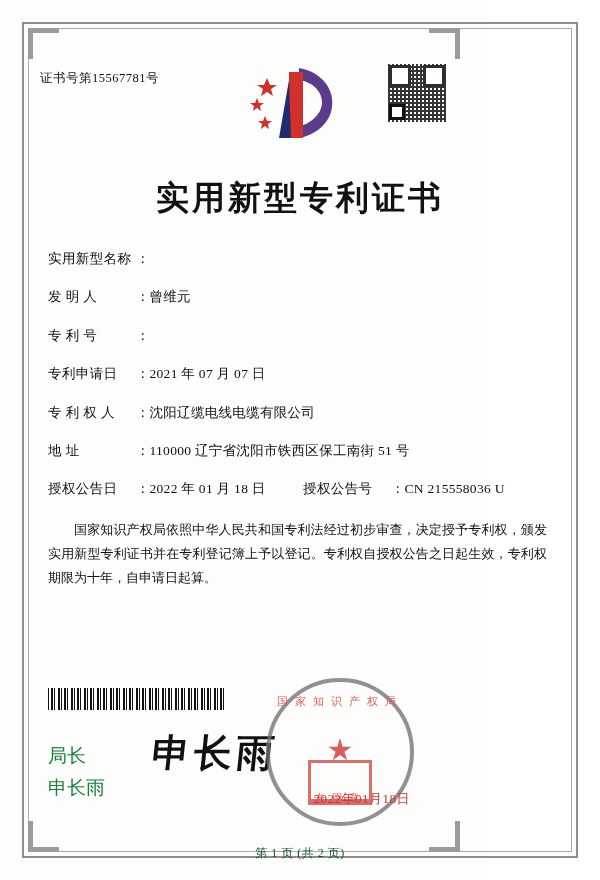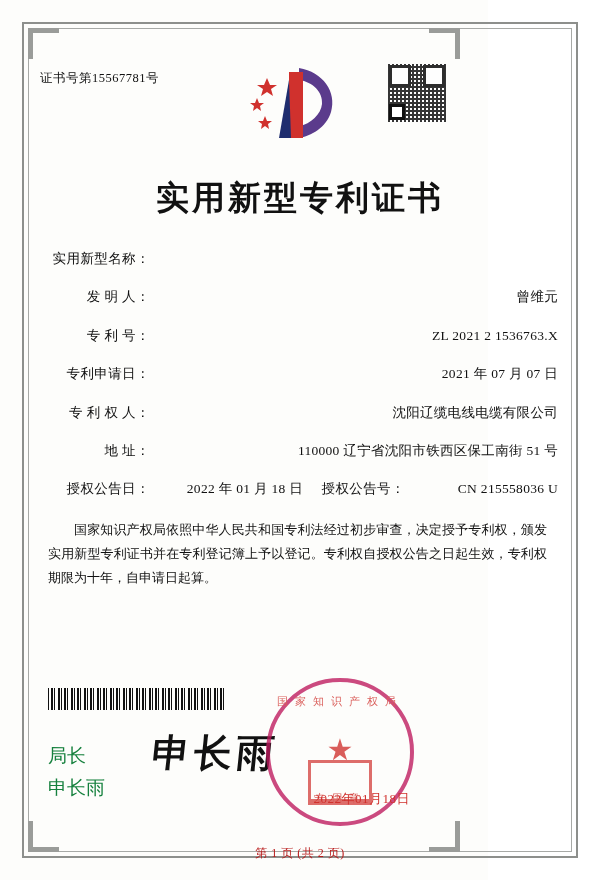--- a/index.html
+++ b/index.html
@@ -118,21 +118,20 @@
     font-family: Liberation Mono, monospace;
   }
 
   .fields {
     position: absolute;
     left: 48px;
     top: 250px;
     width: 510px;
     font-size: 13.5px;
     color: #111;
-    text-align: right;
   }
   .field-row {
     display: flex;
     align-items: flex-start;
     margin-bottom: 19.5px;
     line-height: 1.4;
   }
   .field-label {
     width: 88px;
     flex: 0 0 88px;
@@ -211,21 +210,21 @@
     font-weight: bold;
   }
 
   .seal {
     position: absolute;
     right: 74px;
     top: 678px;
     width: 148px;
     height: 148px;
     border-radius: 50%;
-    border: 4px solid #be185d;
+    border: 4px solid #737373;
     opacity: 0.78;
     box-sizing: border-box;
   }
   .seal-star {
     position: absolute;
     left: 50%;
     top: 50%;
     transform: translate(-50%, -58%);
     color: #d0312d;
     font-size: 30px;
@@ -263,21 +262,21 @@
     letter-spacing: 0.5px;
   }
 
   .page-footer {
     position: absolute;
     left: 0;
     bottom: 18px;
     width: 600px;
     text-align: center;
     font-size: 12px;
-    color: #b91c1c;
+    color: #14532d;
     letter-spacing: 0.5px;
   }
 </style>
 </head>
 <body>
 
 <div class="page">
 
   <div class="border-outer"></div>
   <div class="border-inner"></div>
@@ -311,21 +310,20 @@
 
     <div class="field-row">
       <span class="field-label">发 明 人</span>
       <span class="field-colon">：</span>
       <span class="field-value">曾维元</span>
     </div>
 
     <div class="field-row">
       <span class="field-label">专 利 号</span>
       <span class="field-colon">：</span>
-      <span class="field-value">ZL 2021 2 1536763.X</span>
     </div>
 
     <div class="field-row">
       <span class="field-label">专利申请日</span>
       <span class="field-colon">：</span>
       <span class="field-value">2021 年 07 月 07 日</span>
     </div>
 
     <div class="field-row">
       <span class="field-label">专 利 权 人</span>

